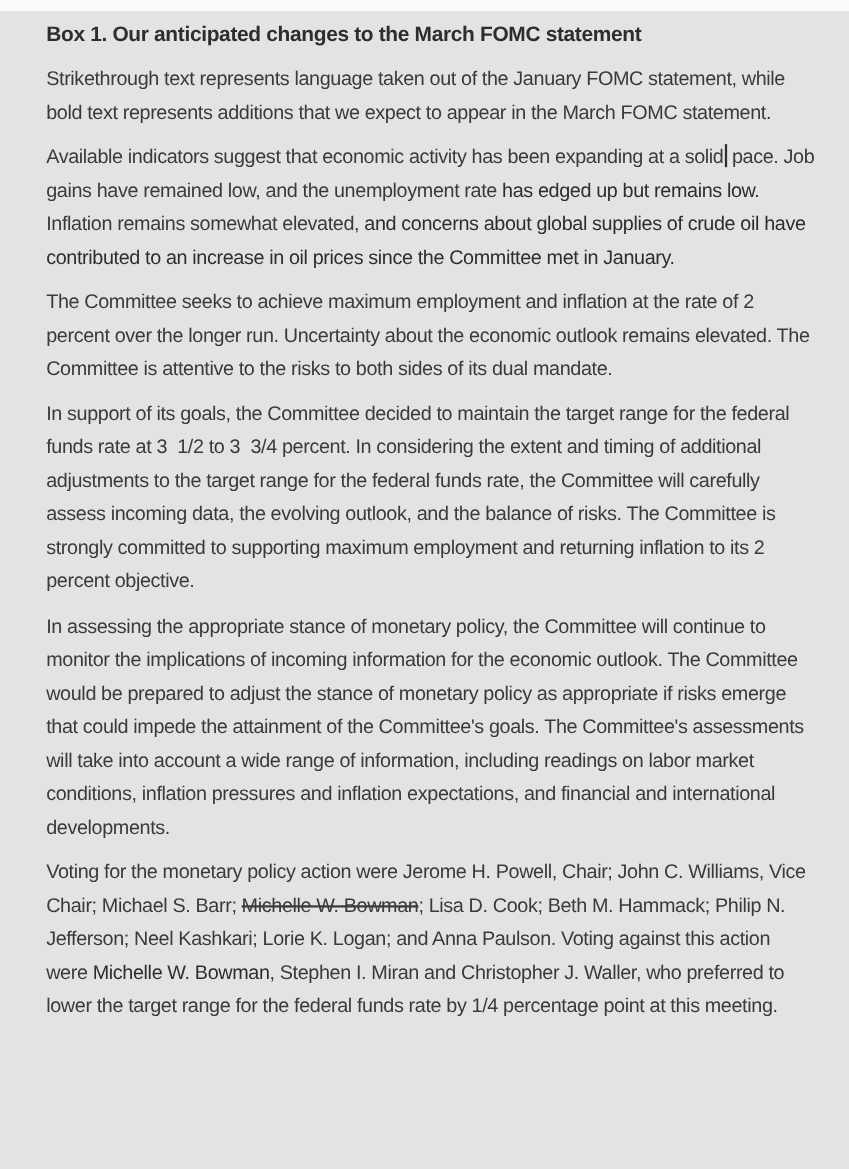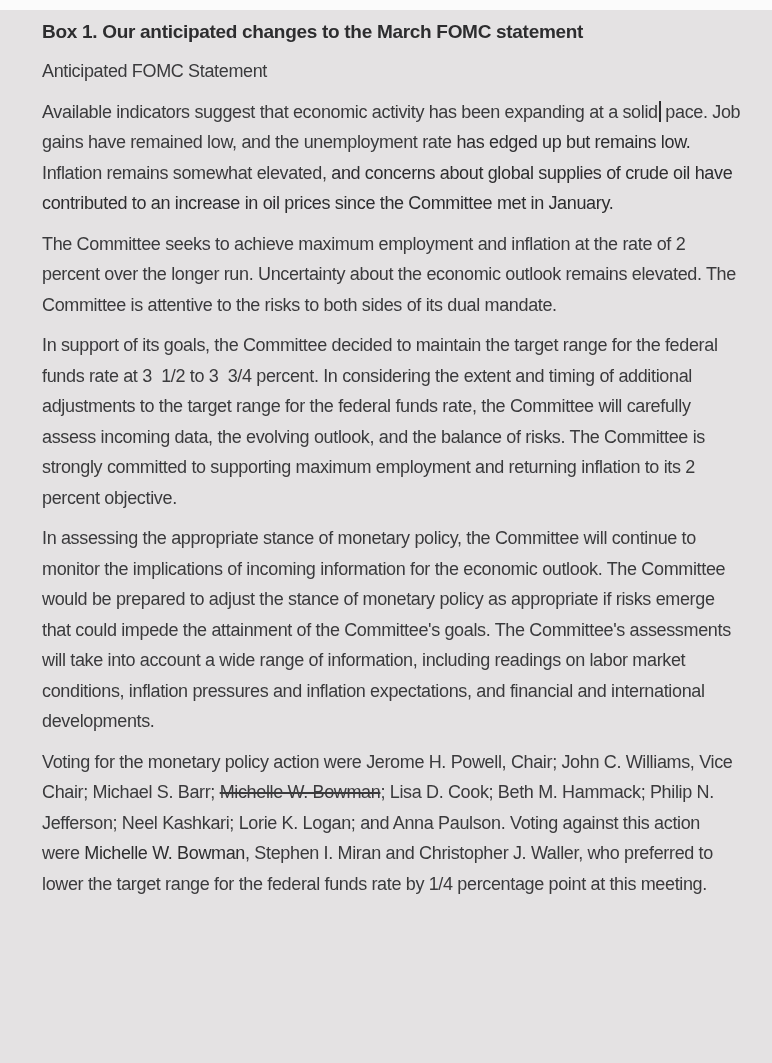--- a/index.html
+++ b/index.html
@@ -55,20 +55,20 @@
     vertical-align: -4px;
     margin-left: 1px;
   }
 </style>
 </head>
 <body>
 
 <div class="doc-box">
   <h1 class="box-title">Box 1. Our anticipated changes to the March FOMC statement</h1>
   <div>
-      <p class="para"><span>Anticipated FOMC Statement</span></p>
+      <p class="para"><span>Strikethrough text represents language taken out of the January FOMC statement, while bold text represents additions that we expect to appear in the March FOMC statement.</span></p>
       <p class="para"><span>Available indicators suggest that economic activity has been expanding at a solid</span><span class="caret"></span><span> pace. Job gains have remained low, and the unemployment rate </span><span class="b">has edged up but remains low.</span><span> Inflation remains somewhat elevated, </span><span class="b">and concerns about global supplies of crude oil have contributed to an increase in oil prices since the Committee met in January.</span></p>
       <p class="para"><span>The Committee seeks to achieve maximum employment and inflation at the rate of 2 percent over the longer run. Uncertainty about the economic outlook remains elevated. The Committee is attentive to the risks to both sides of its dual mandate.</span></p>
       <p class="para"><span>In support of its goals, the Committee decided to maintain the target range for the federal funds rate at 3&nbsp;&nbsp;1/2 to 3&nbsp;&nbsp;3/4 percent. In considering the extent and timing of additional adjustments to the target range for the federal funds rate, the Committee will carefully assess incoming data, the evolving outlook, and the balance of risks. The Committee is strongly committed to supporting maximum employment and returning inflation to its 2 percent objective.</span></p>
       <p class="para"><span>In assessing the appropriate stance of monetary policy, the Committee will continue to monitor the implications of incoming information for the economic outlook. The Committee would be prepared to adjust the stance of monetary policy as appropriate if risks emerge that could impede the attainment of the Committee's goals. The Committee's assessments will take into account a wide range of information, including readings on labor market conditions, inflation pressures and inflation expectations, and financial and international developments.</span></p>
       <p class="para"><span>Voting for the monetary policy action were Jerome H. Powell, Chair; John C. Williams, Vice Chair; Michael S. Barr; </span><span class="s">Michelle W. Bowman</span><span>; Lisa D. Cook; Beth M. Hammack; Philip N. Jefferson; Neel Kashkari; Lorie K. Logan; and Anna Paulson. Voting against this action were </span><span class="b">Michelle W. Bowman</span><span>, Stephen I. Miran and Christopher J. Waller, who preferred to lower the target range for the federal funds rate by 1/4 percentage point at this meeting.</span></p>
     </div>
 </div>
 
 </body></html>

